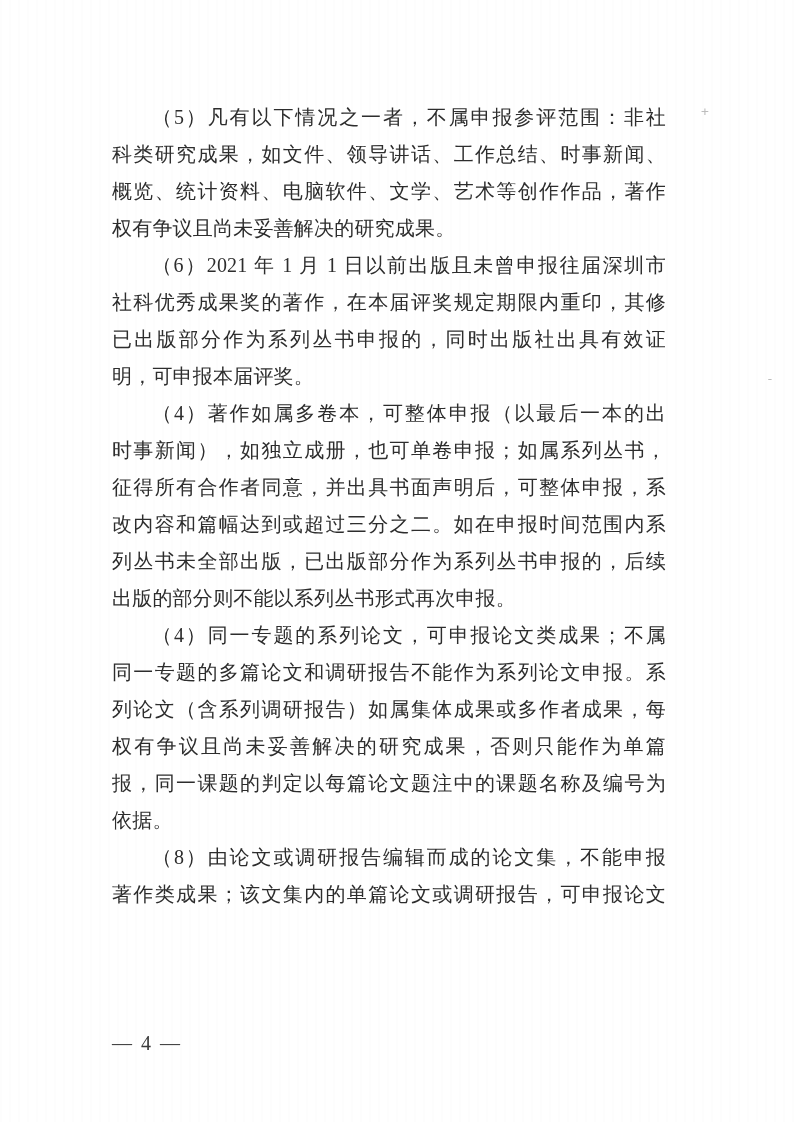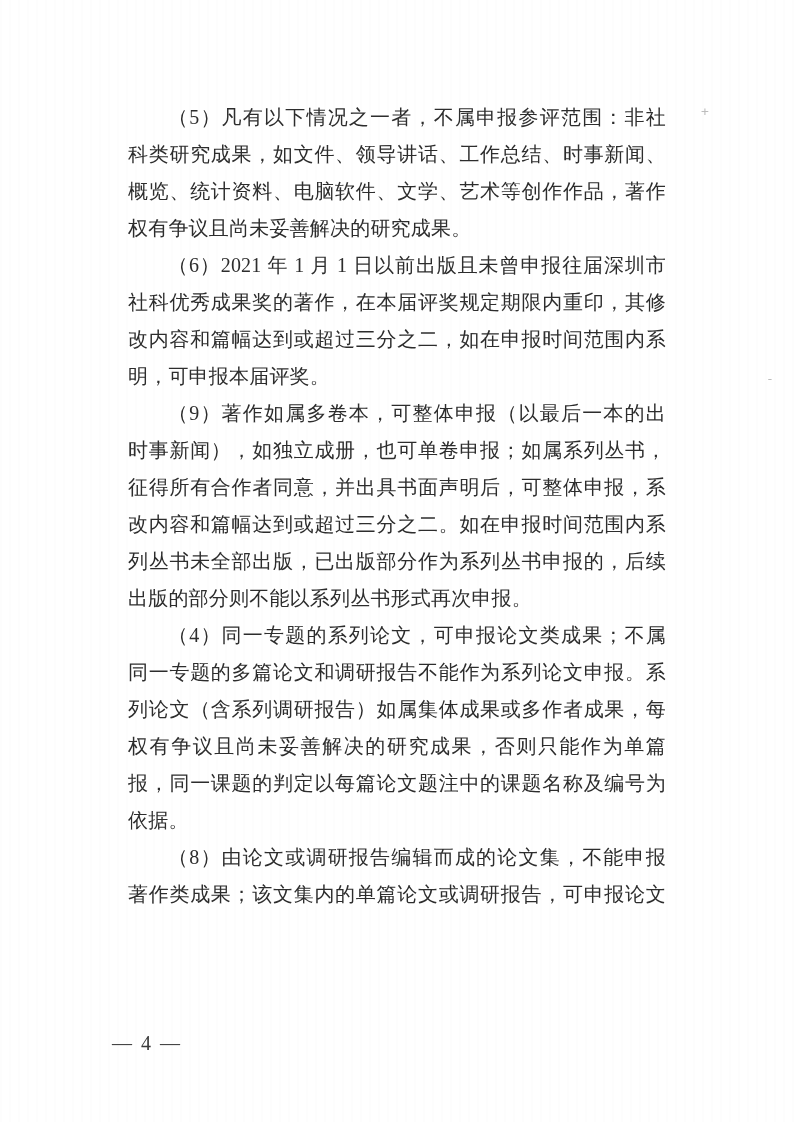--- a/index.html
+++ b/index.html
@@ -33,21 +33,20 @@
     text-rendering: optimizeLegibility;
   }
   .para { display: block; }
   .text-line {
     display: block;
     height: 37px;
     text-align: justify;
     text-align-last: justify;
     overflow: hidden;
     letter-spacing: 0.2px;
-    margin-left: 16px;
   }
   .text-line.para-start { text-indent: 2em; }
   .text-line.para-end   { text-align-last: left; font-family: Liberation Serif, serif; }
   .page-footer {
     position: absolute;
     left: 112px;
     top: 1030px;
     font-size: 20px;
     line-height: 26px;
     color: #3a3a3a;
@@ -72,25 +71,25 @@
 <div class="doc-body">
     <div class="para">
       <div class="text-line para-start">（5）凡有以下情况之一者，不属申报参评范围：非社</div>
       <div class="text-line">科类研究成果，如文件、领导讲话、工作总结、时事新闻、</div>
       <div class="text-line">概览、统计资料、电脑软件、文学、艺术等创作作品，著作</div>
       <div class="text-line para-end">权有争议且尚未妥善解决的研究成果。</div>
     </div>
     <div class="para">
       <div class="text-line para-start">（6）2021 年 1 月 1 日以前出版且未曾申报往届深圳市</div>
       <div class="text-line">社科优秀成果奖的著作，在本届评奖规定期限内重印，其修</div>
-      <div class="text-line">改内容和篇幅达到或超过三分之二，如在申报时间范围内系</div>
+      <div class="text-line">已出版部分作为系列丛书申报的，同时出版社出具有效证</div>
       <div class="text-line para-end">明，可申报本届评奖。</div>
     </div>
     <div class="para">
-      <div class="text-line para-start">（9）著作如属多卷本，可整体申报（以最后一本的出</div>
+      <div class="text-line para-start">（4）著作如属多卷本，可整体申报（以最后一本的出</div>
       <div class="text-line">时事新闻），如独立成册，也可单卷申报；如属系列丛书，</div>
       <div class="text-line">征得所有合作者同意，并出具书面声明后，可整体申报，系</div>
       <div class="text-line">改内容和篇幅达到或超过三分之二。如在申报时间范围内系</div>
       <div class="text-line">列丛书未全部出版，已出版部分作为系列丛书申报的，后续</div>
       <div class="text-line para-end">出版的部分则不能以系列丛书形式再次申报。</div>
     </div>
     <div class="para">
       <div class="text-line para-start">（4）同一专题的系列论文，可申报论文类成果；不属</div>
       <div class="text-line">同一专题的多篇论文和调研报告不能作为系列论文申报。系</div>
       <div class="text-line">列论文（含系列调研报告）如属集体成果或多作者成果，每</div>

